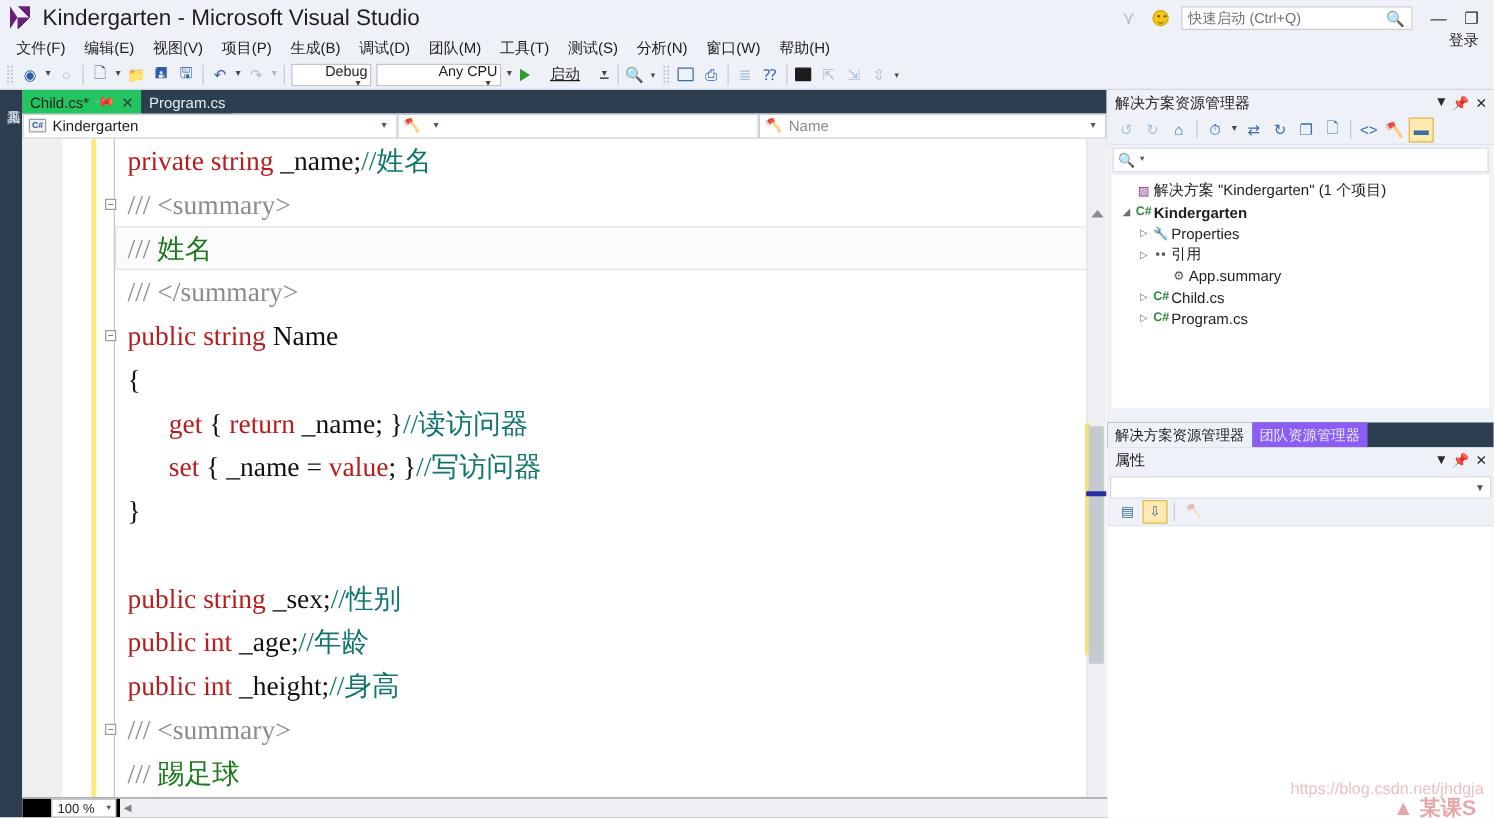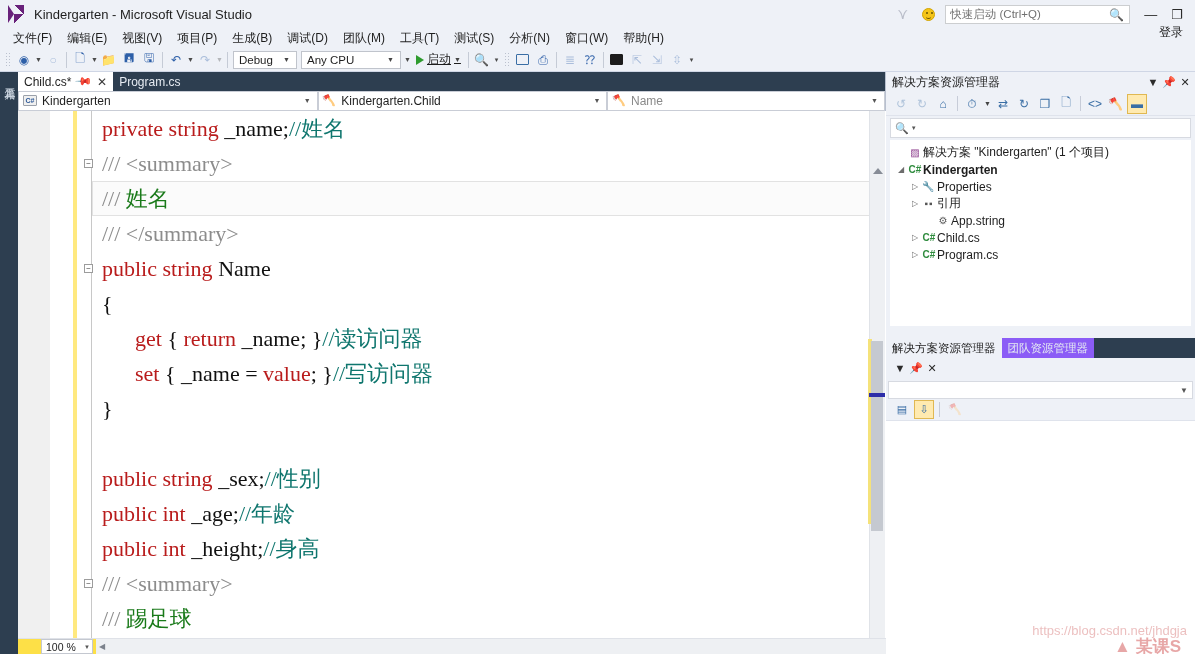--- a/index.html
+++ b/index.html
@@ -29,21 +29,21 @@
   .vslogo:after{
     content:""; position:absolute; left:8px; top:1px;
     width:10px;height:18px;
     background:
       linear-gradient(45deg, transparent 48%, #68217a 48%, #68217a 100%),
       linear-gradient(-45deg, transparent 48%, #68217a 48%, #68217a 100%);
     background-size:100% 50%;
     background-position: 0 0, 0 100%;
     background-repeat:no-repeat;
   }
-  .apptitle{ font-size:13px; color:#1e1e1e; }
+  .apptitle{ font-size:18px; color:#1e1e1e; }
   .tb-right{ position:absolute; right:0; top:0; height:28px; display:flex; align-items:center; }
   .qlaunch{
     width:185px;height:19px;background:#fff;border:1px solid #ccced0;
     display:flex;align-items:center;padding:0 4px;font-size:11.5px;color:#717171;
     position:relative;
   }
   .qlaunch .mag{ position:absolute;right:5px;top:2px;color:#5a5a5a;font-size:12px;}
   .wincontrols{ display:flex; align-items:center; gap:14px; margin:0 12px 0 14px; color:#2b2b2b;}
   .wc{ font-size:13px; line-height:1;}
   .smiley{
@@ -73,26 +73,26 @@
   }
   .grip{ width:6px;height:16px;
     background-image:radial-gradient(#b5bcc9 45%, transparent 46%);
     background-size:3px 3px; opacity:.9; margin:0 3px;}
   .tbtn{ width:20px;height:20px;display:flex;align-items:center;justify-content:center;
     font-size:12px;color:#2d5fa8; position:relative;}
   .tsep{ width:1px;height:16px;background:#c5cbd6;margin:0 3px;}
   .caretdn{ width:9px;height:20px;display:flex;align-items:center;justify-content:center;
     font-size:7px;color:#4a4a4a;}
   .combo{
-    height:18px;background:#fff;border:1px solid #c0c4cc;display:flex;align-items:center;
-    padding:0 2px 0 5px; font-size:11.5px;color:#1e1e1e; margin:0 2px;
+    height:18px;background:#fff;border:1px solid #c0c4cc;display:flex;align-items:flex-end;
+    padding:0 2px 0 5px; font-size:11.5px;color:#1e1e1e; margin:0 2px;flex-direction:column;
   }
   .combo .cv{ flex:1; }
   .combo .ca{ font-size:7px;color:#444;padding:0 4px;}
-  .runbtn{ display:flex;align-items:center;gap:3px;padding:0 4px;font-size:12px;color:#1e1e1e;text-decoration:underline;}
+  .runbtn{ display:flex;align-items:center;gap:16px;padding:0 4px;font-size:12px;color:#1e1e1e;text-decoration:underline;}
   .playtri{ width:0;height:0;border-left:8px solid #2e9b2e;border-top:5px solid transparent;border-bottom:5px solid transparent;}
   .iconsq{ width:13px;height:11px;border:1.4px solid #3a6ea5;border-radius:1px;}
   .iconsq.fill{ background:#1c1c1c;border-color:#1c1c1c;}
   .dim{ opacity:.35; }
   
   .main{ position:absolute; top:72px; left:0; width:1195px; height:582px; background:#fff;}
   
   .leftstrip{
     position:absolute;left:0;top:0;width:18px;height:582px;background:#2d3e50;
   }
@@ -103,21 +103,21 @@
   }
   
   .editorpane{
     position:absolute;left:18px;top:0;width:868px;height:582px;background:#fff;
     border-right:1px solid #b8c0cf;
   }
   .tabstrip{ height:19px;background:#2d3e50;display:flex;align-items:flex-end;}
   .tab{
     height:19px;display:flex;align-items:center;padding:0 6px;font-size:12px;gap:6px;
   }
-  .tab.active{ background:#ffffff;color:#1e1e1e;}
+  .tab.active{ background:#22c55e;color:#1e1e1e;}
   .tab.inactive{ background:#2d3e50;color:#e6ebf2;}
   .tab .pin{ font-size:11px;color:#4a4a4a;transform:rotate(45deg);}
   .tab .cls{ font-size:12px;color:#3a3a3a;}
   .navbar2{
     height:20px;background:#eef1f7;display:flex;align-items:center;
     border-bottom:1px solid #c5cbd6;
   }
   .navcombo{
     height:20px;background:#fff;border:1px solid #c9cdd6;display:flex;align-items:center;
     padding:0 2px 0 4px;font-size:12px;gap:5px;
@@ -172,21 +172,21 @@
     font-size:9px;color:#4a4a4a;
   }
   .vsup{ position:absolute;right:2px;top:57px;width:0;height:0;
     border-left:5px solid transparent;border-right:5px solid transparent;border-bottom:6px solid #878c96;}
   .vthumb{ position:absolute;right:2px;top:230px;width:12px;height:190px;background:#c5c9d0;}
   .vmark-yellow{ position:absolute;right:13px;top:228px;width:4px;height:185px;background:#f5e27a;}
   .vmark-blue{ position:absolute;right:0px;top:282px;width:16px;height:4px;background:#2d2da8;}
   .vmark-dot{ position:absolute;right:14px;top:283px;width:2px;height:2px;background:#b06a00;}
   
   .editorbottom{
-    position:absolute;left:0;bottom:0;width:868px;height:16px;background:#fde047;
+    position:absolute;left:0;bottom:0;width:868px;height:16px;background:#000000;
     display:flex;align-items:center;border-top:1px solid #dfe2e8;
   }
   .zoomsel{
     width:52px;height:15px;background:#fff;border:1px solid #c4c8d0;margin-left:23px;
     display:flex;align-items:center;padding:0 2px 0 4px;font-size:10.5px;color:#1e1e1e;
   }
   .zoomsel .zv{flex:1;}
   .zoomsel .za{font-size:6px;color:#555;}
   .hscroll{ flex:1;height:15px;background:#eef0f3;display:flex;align-items:center;margin-left:3px;}
   .hsleft{ width:12px;text-align:center;font-size:8px;color:#7c828c;}
@@ -356,21 +356,20 @@
     </div>
 
     <div class="navbar2">
       <div class="navcombo" style="width:300px">
         <span class="csicon">C#</span>
         <span class="nv">Kindergarten</span>
         <span class="na">▼</span>
       </div>
       <div class="navcombo" style="width:290px">
         <span class="wrench">🪓</span>
-        <span class="nv">Kindergarten.Child</span>
         <span class="na">▼</span>
       </div>
       <div class="navcombo" style="width:278px">
         <span class="wrench">🪓</span>
         <span class="nv" style="color:#8a8a8a">Name</span>
         <span class="na">▼</span>
       </div>
     </div>
 
     <div class="codearea">
@@ -455,21 +454,21 @@
           <span>Properties</span>
         </div>
         <div class="trow" style="padding-left: 18px;">
           <span class="exp">▷</span>
           <span class="ic ic-ref">▪▪</span>
           <span>引用</span>
         </div>
         <div class="trow" style="padding-left: 32px;">
           <span class="exp"></span>
           <span class="ic ic-cfg">⚙</span>
-          <span>App.string</span>
+          <span>App.summary</span>
         </div>
         <div class="trow" style="padding-left: 18px;">
           <span class="exp">▷</span>
           <span class="ic ic-cs">C#</span>
           <span>Child.cs</span>
         </div>
         <div class="trow" style="padding-left: 18px;">
           <span class="exp">▷</span>
           <span class="ic ic-cs">C#</span>
           <span>Program.cs</span>
@@ -480,20 +479,21 @@
       <div class="dtab active">
         <span>解决方案资源管理器</span>
       </div>
       <div class="dtab inactive">
         <span>团队资源管理器</span>
       </div>
     </div>
 
     <div class="propwrap">
       <div class="panelhdr">
+        <span class="ttl">属性</span>
         <span class="hbtn">▼</span>
         <span class="hbtn">📌</span>
         <span class="hbtn">✕</span>
       </div>
       <div class="propcombo">
         <span>▼</span>
       </div>
       <div class="proptb">
         <span class="pbtn">▤</span>
         <span class="pbtn sel">⇩</span>

